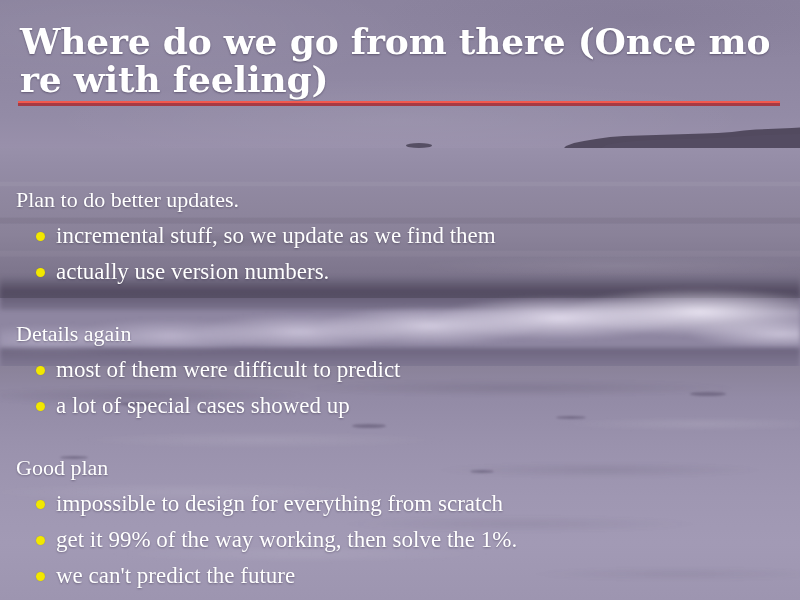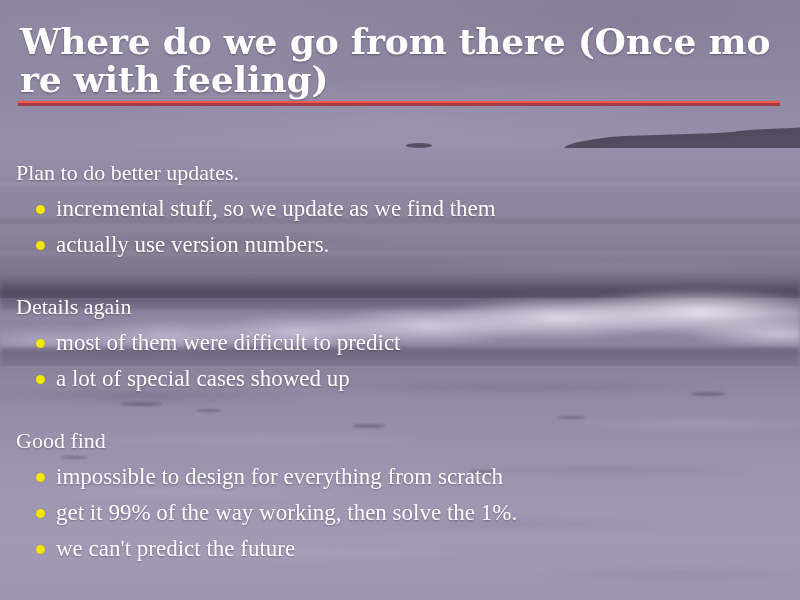--- a/index.html
+++ b/index.html
@@ -144,21 +144,21 @@
   }
   .title-rule-bottom {
     position: absolute; left: 0; top: 2px; width: 100%; height: 3px;
     background: #a63a44;
   }
 
   
   .body {
     position: absolute;
     left: 16px;
-    top: 155px;
+    top: 182px;
     width: 770px;
   }
   .group { margin-bottom: 0; }
   .group-spacer { height: 26px; }
 
   .lvl1 {
     color: #ffffff;
     font-size: 22px;
     line-height: 36px;
     height: 36px;
@@ -256,21 +256,21 @@
       </div>
       <div class="lvl2">
         <span class="bullet"></span>
         <span>a lot of special cases showed up</span>
       </div>
     </div>
 
     <div class="group-spacer"></div>
 
     <div class="group">
-      <div class="lvl1">Good find</div>
+      <div class="lvl1">Good plan</div>
       <div class="lvl2">
         <span class="bullet"></span>
         <span>impossible to design for everything from scratch</span>
       </div>
       <div class="lvl2">
         <span class="bullet"></span>
         <span>get it 99% of the way working, then solve the 1%.</span>
       </div>
       <div class="lvl2">
         <span class="bullet"></span>

